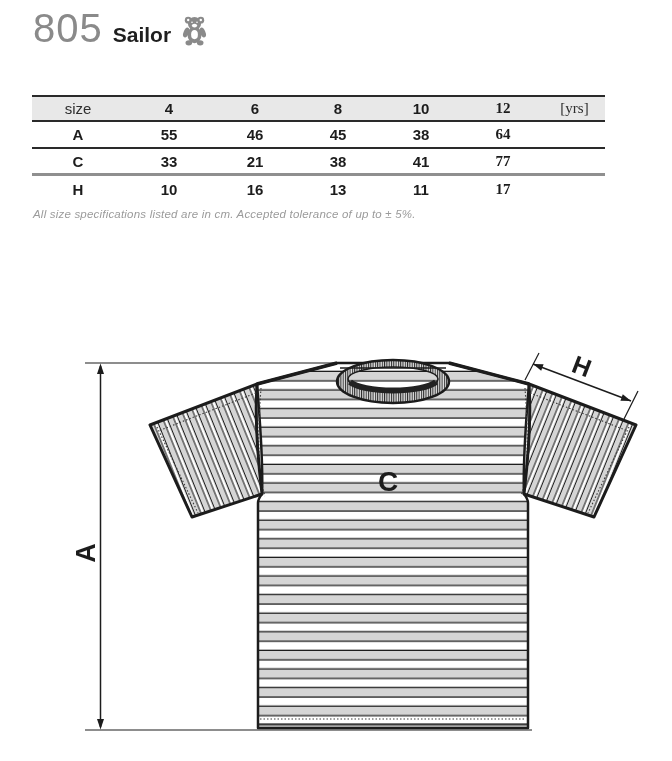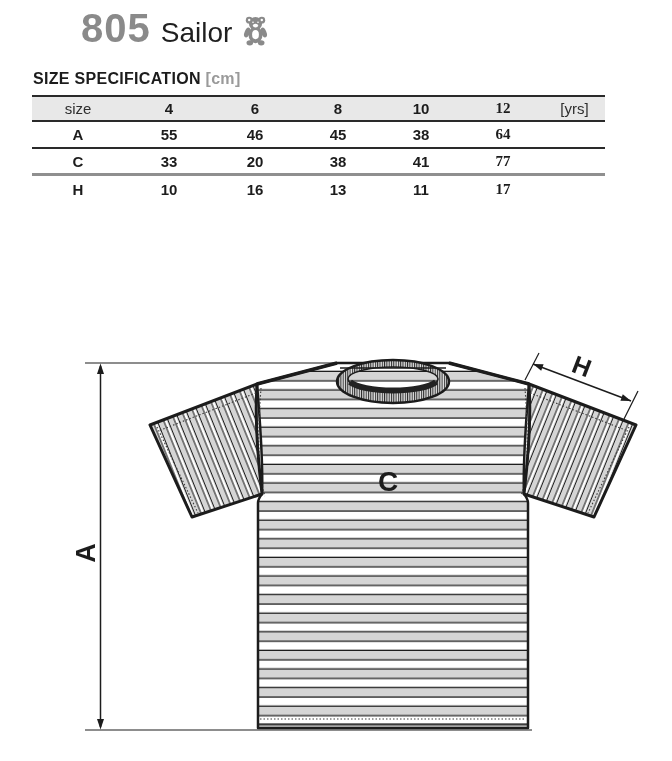--- a/index.html
+++ b/index.html
@@ -2,35 +2,35 @@
 <html><head>
 <meta charset="utf-8">
 <style>
   html,body { margin:0; padding:0; background:#fff; }
   .page {
     position:relative; width:672px; height:761px; background:#fff;
     font-family:"Liberation Sans", sans-serif; overflow:hidden;
   }
   
   .hdr { position:absolute; left:33px; top:8px; display:flex; align-items:baseline; gap:10px; }
-  .prod-num { font-size:40px; font-weight:700; letter-spacing:1px; line-height:1;margin-left:48px; }
-  .prod-name { font-size:28px; font-weight:400; line-height:1; }
+  .prod-num { font-size:40px; font-weight:400; letter-spacing:1px; line-height:1; }
+  .prod-name { font-size:21px; font-weight:700; line-height:1; }
   .bear-wrap { align-self:flex-end; transform:translateY(2px); }
   
   .sec { position:absolute; left:33px; top:70px; font-size:16px; font-weight:800; letter-spacing:.3px; color:#1c1c1c; }
   .sec .unit { font-weight:700; }
   
   .size-table { position:absolute; left:32px; top:95px; width:573px; font-size:15px; color:#1c1c1c; }
   .trow { display:flex; align-items:center; height:27px; box-sizing:border-box; }
   .trow-head { border-top:2px solid #2a2a2a; border-bottom:2px solid #2a2a2a; font-weight:800; }
   .trow-a { border-bottom:2px solid #2a2a2a; }
   .trow-c { border-bottom:3px solid #8f8f8f; }
   .cell { text-align:center; }
   .c0 { width:92px; } .c1 { width:90px; } .c2 { width:82px; } .c3 { width:84px; }
-  .c4 { width:82px; } .c5 { width:82px;font-family:Liberation Serif, serif; } .c6 { width:61px; }
+  .c4 { width:82px; } .c5 { width:82px;font-family:Liberation Serif, serif; } .c6 { width:61px;font-family:Liberation Serif, serif; }
   .trow-head .c0, .trow-head .c6 { font-weight:400; color:#2e2e2e; }
   .row-label { font-weight:800; }
   .row-val { font-weight:700; }
   
   .footnote { position:absolute; left:33px; top:208px; font-size:11.5px; font-style:italic; color:#9b9b9b; letter-spacing:.2px; }
   
   .drawing { position:absolute; left:0; top:330px; }
   .dim-label { font-weight:800; font-family:"Liberation Sans", sans-serif; }
 </style>
 </head>
@@ -58,24 +58,20 @@
           <circle cx="19.8" cy="5.0" r="1.2"></circle>
           <ellipse cx="13.5" cy="10.6" rx="2.6" ry="1.9"></ellipse>
           <circle cx="11.0" cy="7.2" r="0.8"></circle>
           <circle cx="16.0" cy="7.2" r="0.8"></circle>
           <ellipse cx="13.5" cy="19.6" rx="3.4" ry="4.6"></ellipse>
         </g>
       </svg>
     </span>
   </div>
 
-  <div class="sec">
-    <span>SIZE SPECIFICATION</span>
-    <span class="unit" style="color:#9a9a9a">[cm]</span>
-  </div>
 
   <div class="size-table">
     <div class="trow trow-head" style="background:#e8e8e8">
       <span class="cell c0">size</span>
       <span class="cell c1">4</span>
       <span class="cell c2">6</span>
       <span class="cell c3">8</span>
       <span class="cell c4">10</span>
       <span class="cell c5">12</span>
       <span class="cell c6">[yrs]</span>
@@ -85,37 +81,38 @@
       <span class="cell c1 row-val">55</span>
       <span class="cell c2 row-val">46</span>
       <span class="cell c3 row-val">45</span>
       <span class="cell c4 row-val">38</span>
       <span class="cell c5 row-val">64</span>
       <span class="cell c6"></span>
     </div>
     <div class="trow trow-c">
       <span class="cell c0 row-label">C</span>
       <span class="cell c1 row-val">33</span>
-      <span class="cell c2 row-val">20</span>
+      <span class="cell c2 row-val">21</span>
       <span class="cell c3 row-val">38</span>
       <span class="cell c4 row-val">41</span>
       <span class="cell c5 row-val">77</span>
       <span class="cell c6"></span>
     </div>
     <div class="trow">
       <span class="cell c0 row-label">H</span>
       <span class="cell c1 row-val">10</span>
       <span class="cell c2 row-val">16</span>
       <span class="cell c3 row-val">13</span>
       <span class="cell c4 row-val">11</span>
       <span class="cell c5 row-val">17</span>
       <span class="cell c6"></span>
     </div>
   </div>
 
+  <div class="footnote">All size specifications listed are in cm. Accepted tolerance of up to ± 5%.</div>
 
   <div class="drawing">
     <svg width="672" height="431" viewBox="0 0 672 431">
       <defs>
         <pattern id="bodyStripes" patternUnits="userSpaceOnUse" x="0" y="42" width="672" height="18.6">
           <rect x="0" y="0" width="672" height="18.6" fill="#ffffff"></rect>
           <rect x="0" y="0" width="672" height="8.2" fill="#d5d5d5"></rect>
           <rect x="0" y="8.2" width="672" height="1.3" fill="#1c1c1c"></rect>
           <rect x="0" y="17.3" width="672" height="1.3" fill="#1c1c1c"></rect>
         </pattern>

